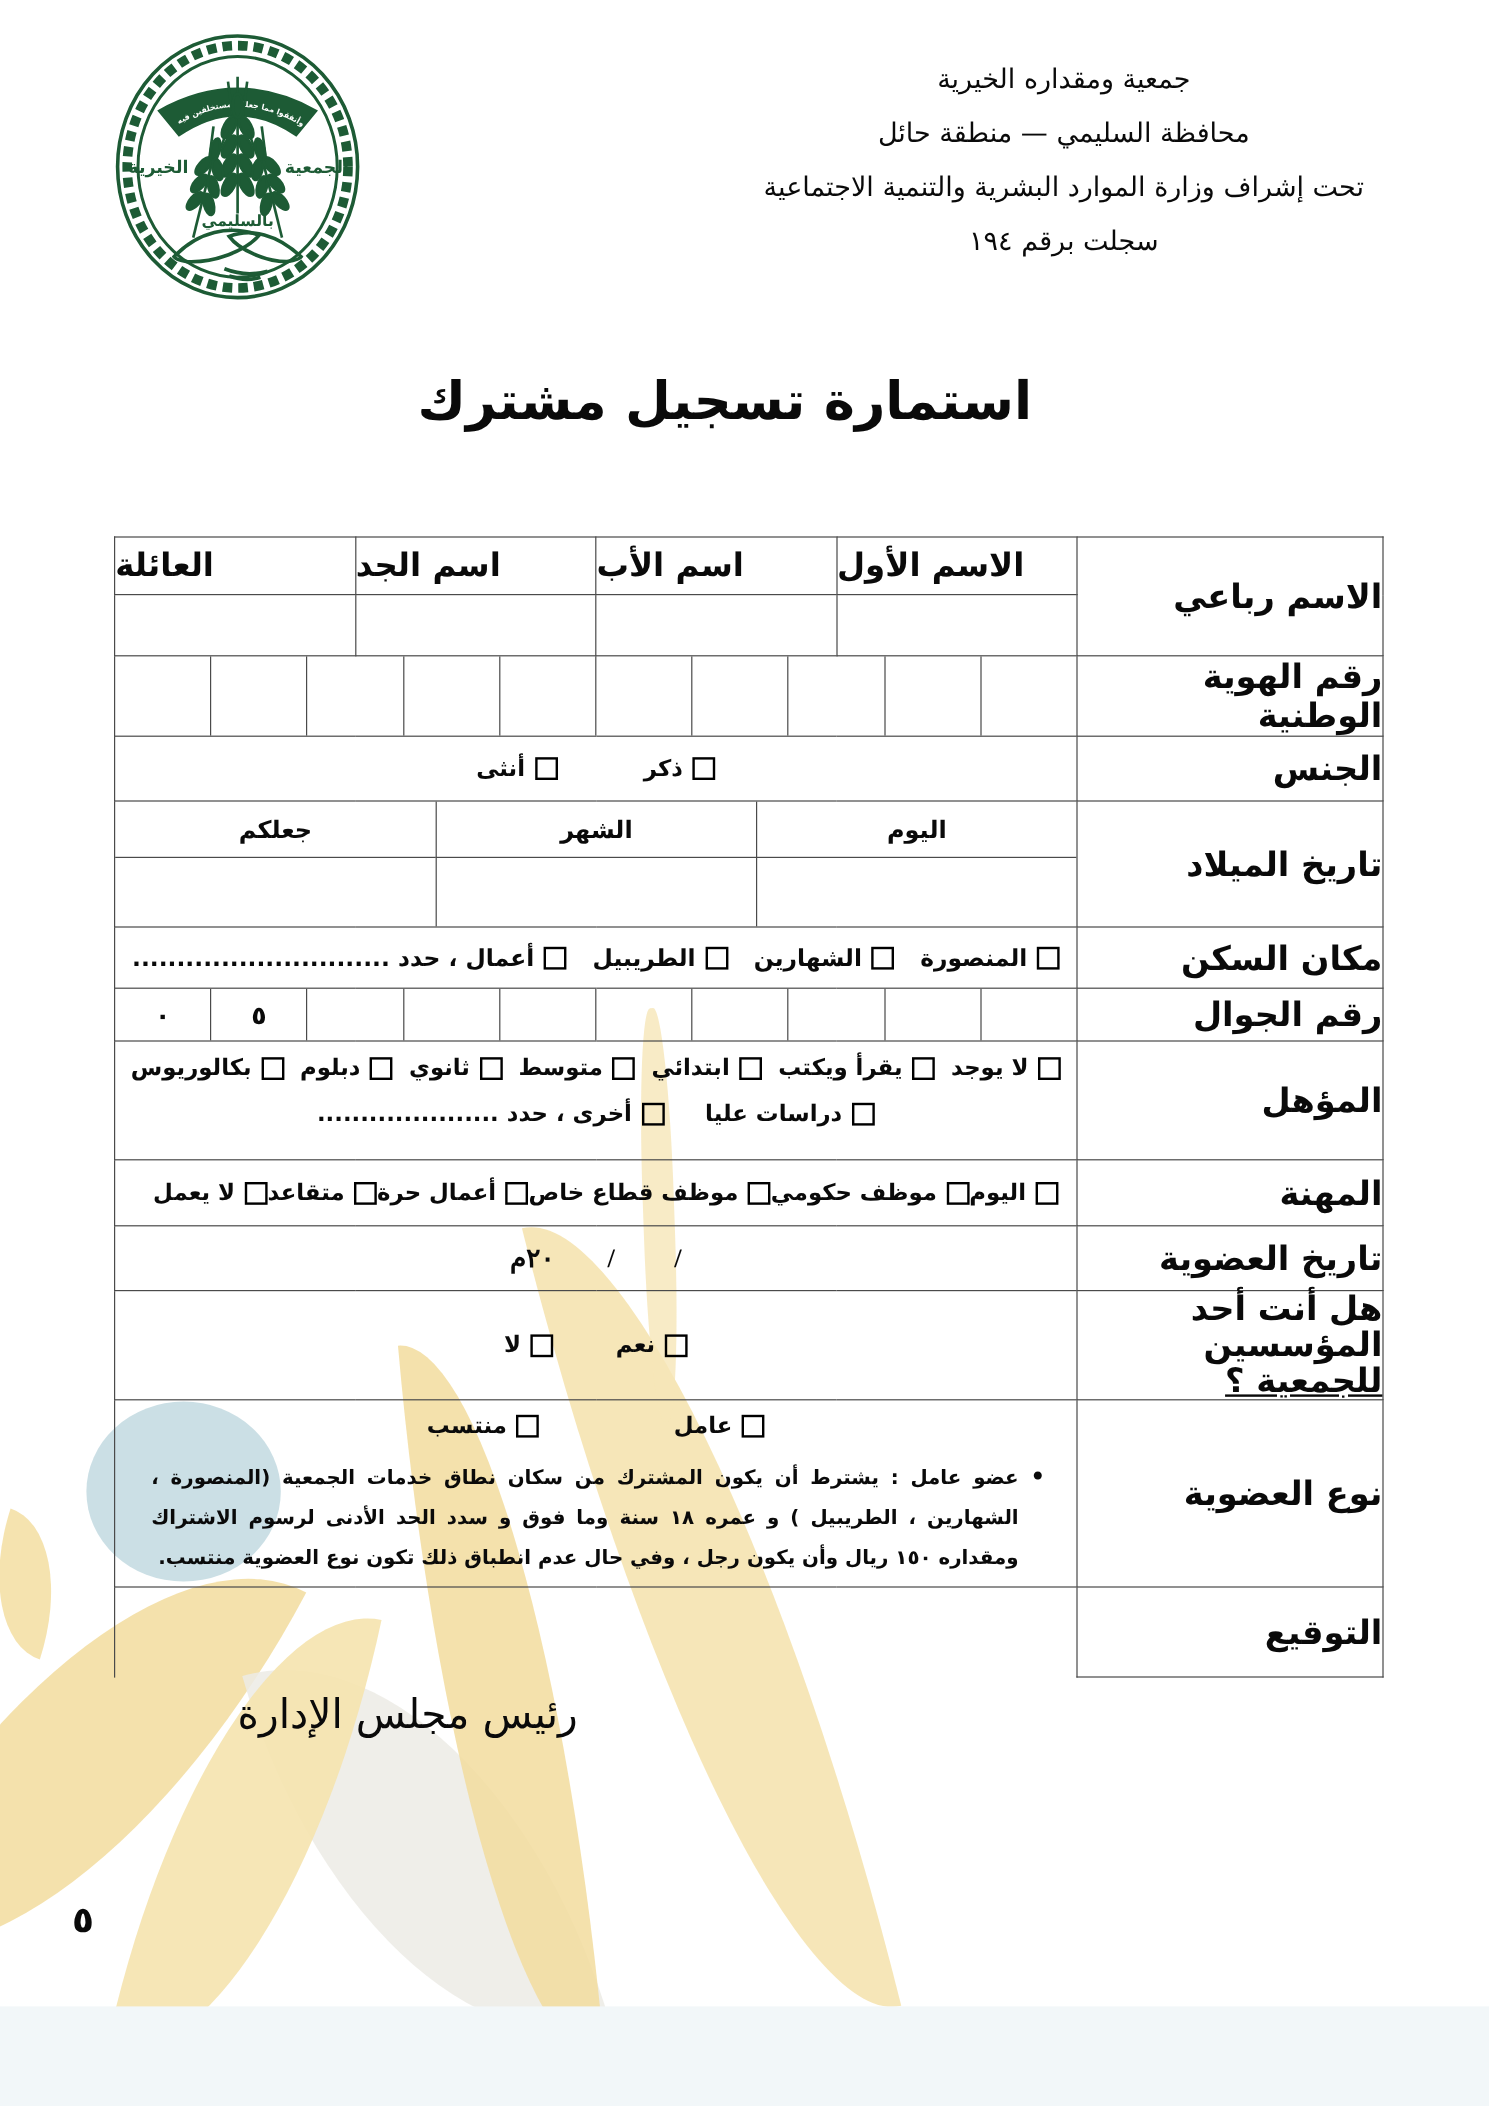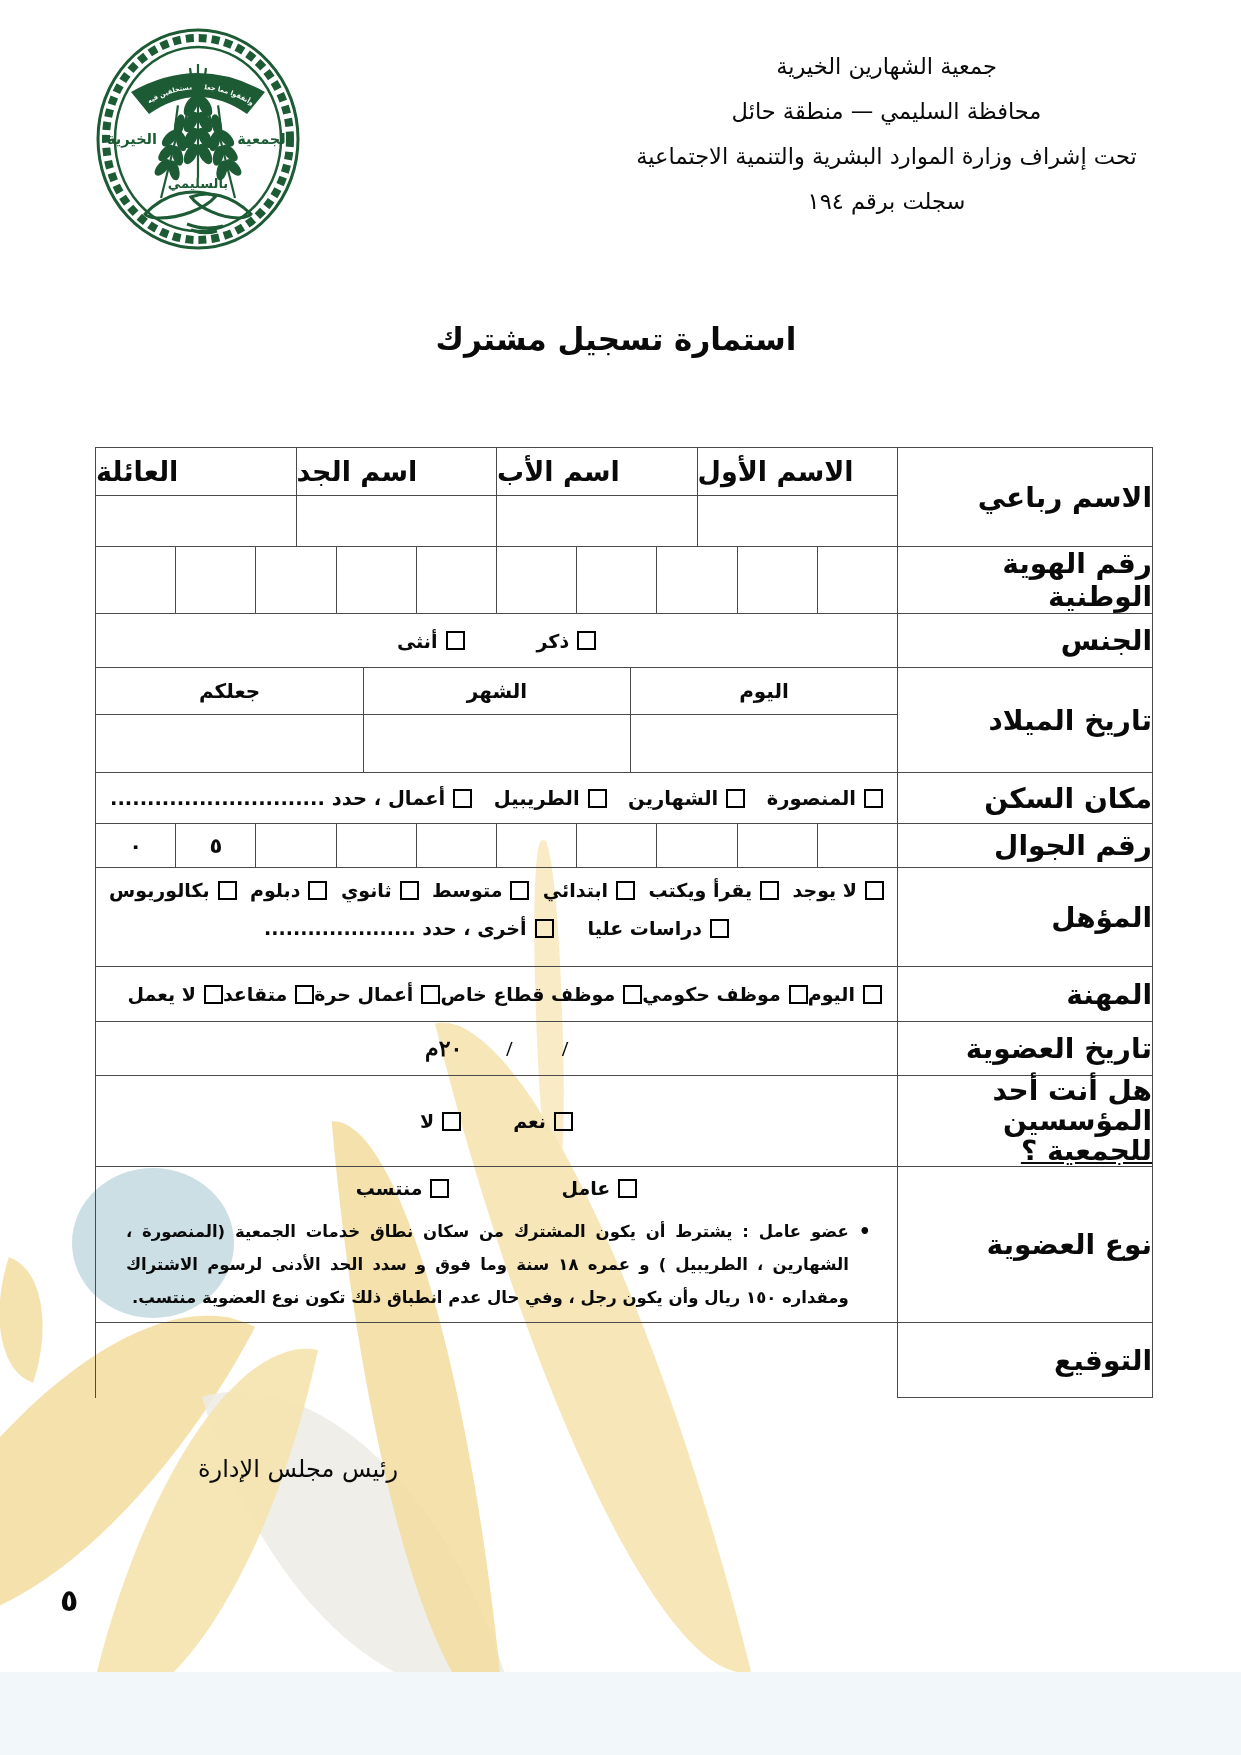--- a/index.html
+++ b/index.html
@@ -13,22 +13,22 @@
   .leaf3{left:358px;top:1115px;width:120px;height:610px;transform:rotate(-5deg);background:#f2dc9e;border-radius:0 100% 0 100%;opacity:.85;}
   .leaf4{left:518px;top:995px;width:150px;height:705px;transform:rotate(-14deg);background:#f4e0a6;border-radius:0 100% 0 100%;opacity:.8;}
   .leaf5{left:536px;top:840px;width:26px;height:345px;transform:rotate(-2deg);background:#f6e6b8;border-radius:45%;opacity:.8;}
   .leaf6{left:-10px;top:1264px;width:62px;height:112px;transform:rotate(18deg);background:#f4e0a6;border-radius:0 100% 0 100%;opacity:.9;}
   .bluedot{left:72px;top:1168px;width:162px;height:150px;border-radius:50%;background:#c5dce2;opacity:.9;}
   .band{left:0;top:1672px;width:1241px;height:83px;background:#f2f7f9;}
   
   .logo{position:absolute;left:95px;top:26px;width:206px;height:226px;z-index:2;}
   .header{position:absolute;left:540px;right:8px;top:44px;text-align:center;direction:rtl;
           font-size:22.5px;line-height:45px;z-index:2;}
-  .title{position:absolute;left:0;width:1200px;top:305px;margin:16px;text-align:center;direction:rtl;
-         font-size:31px;font-weight:bold;z-index:2;}
+  .title{position:absolute;left:0;width:1200px;top:305px;margin:4px;text-align:center;direction:rtl;
+         font-size:44px;font-weight:bold;z-index:2;}
   
   .table-wrap{position:absolute;left:95px;top:447px;width:1058px;direction:rtl;z-index:1;}
   table{width:100%;border-collapse:collapse;table-layout:fixed;background:transparent;}
   td{border:1.7px solid #4a4a4a;font-weight:bold;vertical-align:middle;padding:0;}
   .lbl{font-size:28px;text-align:right;}
   .hdr{font-size:27px;text-align:left;height:47px;}
   .name-input{height:50px;}
   .p0{padding:0;}
   .boxes{display:flex;height:100%;direction:ltr;}
   .boxes>div{flex:1;display:flex;align-items:center;justify-content:center;font-size:21px;font-weight:bold;}
@@ -53,21 +53,21 @@
          font-size:22px;font-weight:bold;white-space:pre;direction:rtl;font-family:Liberation Serif, serif;}
   .found-lbl div{line-height:30px;}
   .underl{text-decoration:underline;}
   .note{display:flex;direction:rtl;gap:10px;padding:0 26px 6px 30px;margin-top:16px;
         font-size:16.5px;line-height:33px;font-weight:600;}
   .note .txt{text-align:justify;}
   .note .bullet{font-size:19px;}
   tr.sig td{border-bottom:none;height:74px;}
   tr.sig td.lbl{border-bottom:1.9px solid #4a4a4a;}
   
-  .chairman{position:absolute;left:198px;top:1455px;font-size:24px;direction:rtl;z-index:2;text-align:center;}
+  .chairman{position:absolute;left:198px;top:1409px;font-size:34px;direction:rtl;z-index:2;text-align:center;}
   .pagenum{position:absolute;left:60px;top:1583px;font-size:30px;font-weight:600;z-index:2;}
 </style>
 </head>
 <body>
 
 <div class="page">
 
   <div class="wm leaf6"></div>
   <div class="wm leaf1"></div>
   <div class="wm leafg"></div>
@@ -138,21 +138,21 @@
       <path d="M96,202 q14,5 26,1"></path>
     </g>
     <g font-size="14.5" font-weight="bold" fill="#1d5b35" text-anchor="middle">
       <text x="169" y="116">الجمعية</text>
       <text x="37" y="116">الخيرية</text>
       <text x="103" y="160" font-size="13">بالسليمي</text>
     </g>
   </svg>
 
   <div class="header">
-    <div>جمعية الشهارين الخيرية</div>
+    <div>جمعية ومقداره الخيرية</div>
     <div>محافظة السليمي — منطقة حائل</div>
     <div>تحت إشراف وزارة الموارد البشرية والتنمية الاجتماعية</div>
     <div>سجلت برقم ١٩٤</div>
   </div>
 
   <h1 class="title">استمارة تسجيل مشترك</h1>
 
   <div class="table-wrap">
     <table>
       <colgroup>

